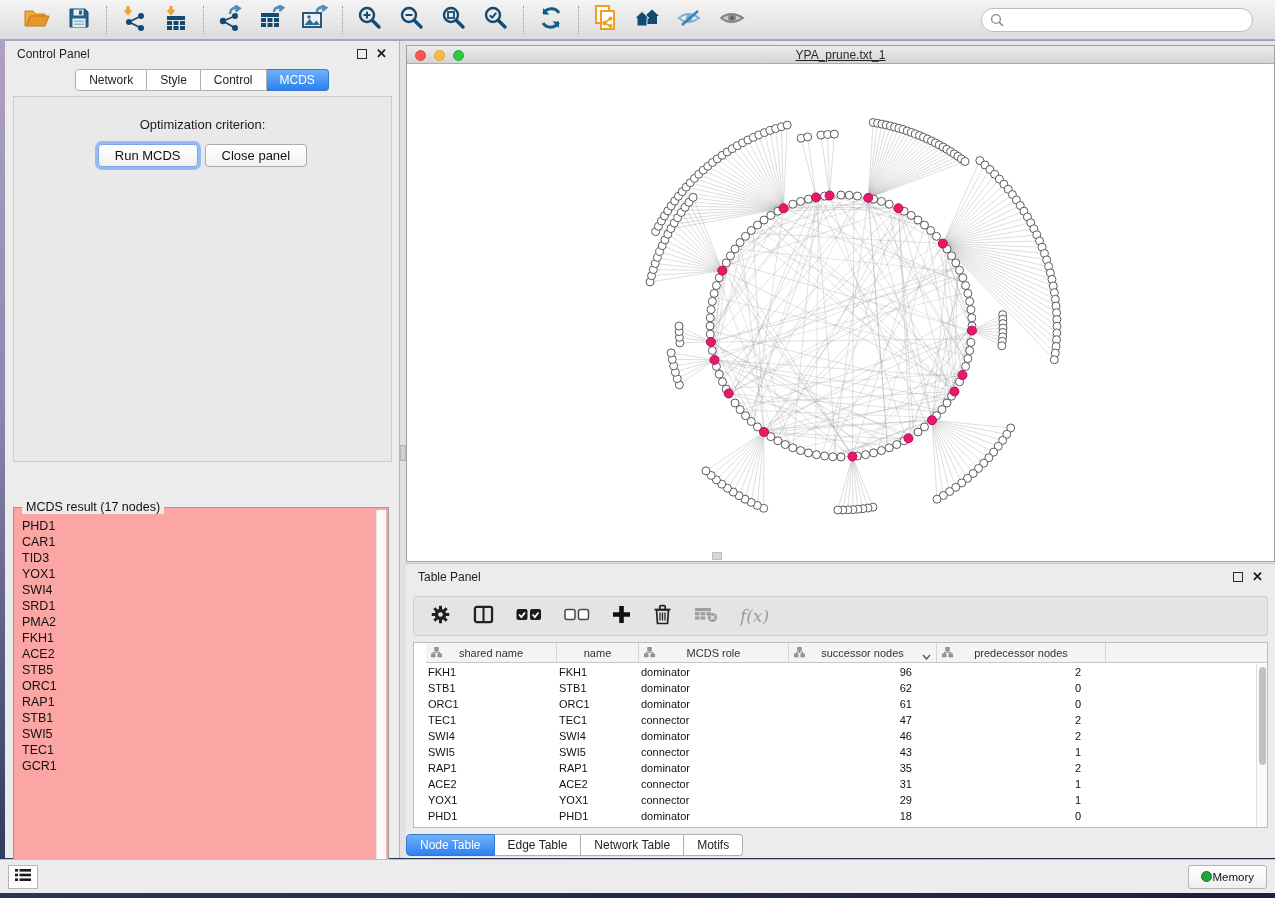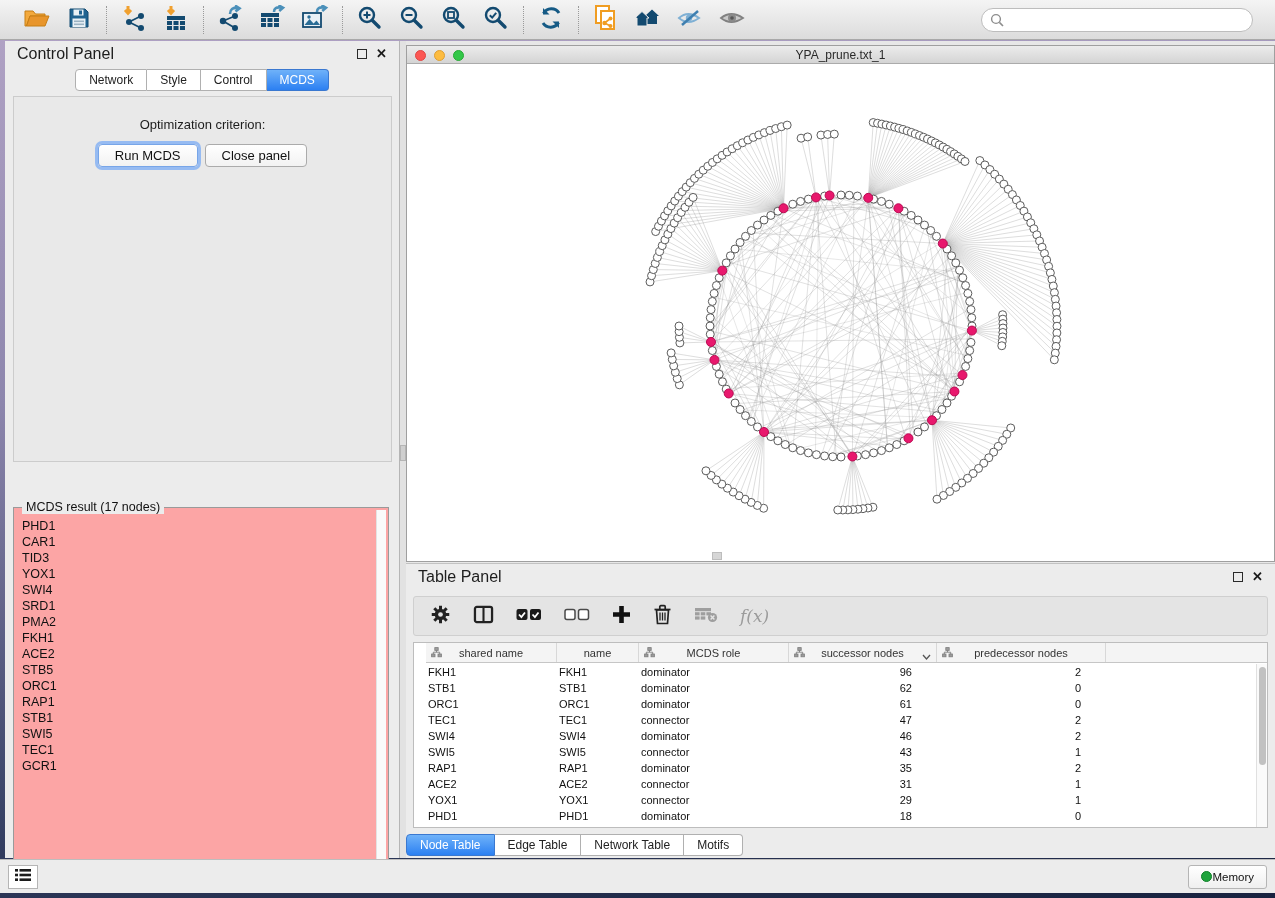--- a/index.html
+++ b/index.html
@@ -16,21 +16,21 @@
   .tb-sep { width:1px; height:28px; border-left:1px dotted #9a9a9a; }
   .tb-btn { width:28px; height:28px; display:flex; align-items:center; justify-content:center; }
   .search-wrap { margin-left:auto; margin-right:12px; position:relative; }
   .search-input { width:272px; height:24px; border:1px solid #bdbdbd; border-radius:12px;
     background:#fff; padding:0 8px 0 26px; font-size:12px; outline:none; }
   .search-glyph { position:absolute; left:9px; top:5px; }
 
   
   .control-panel { left:5px; top:41px; width:395px; height:817px; border-right:1px solid #b5b5b5; }
   .panel-head { height:26px; display:flex; align-items:center; padding:0 12px; }
-  .panel-title { font-size:16px; color:#1d1d1d; }
+  .panel-title { font-size:12px; color:#1d1d1d; }
   .panel-head-btns { margin-left:auto; display:flex; align-items:center; gap:9px; }
   .float-btn { width:10px; height:10px; border:1.6px solid #2a2a2a; background:transparent; }
   .close-btn { font-size:13px; font-weight:bold; color:#1a1a1a; line-height:10px; }
 
   .seg { display:flex; }
   .seg .tab { background:#fff; border:1px solid #b0b0b0; border-left:none;
     padding:3px 13px; font-size:12px; color:#222; white-space:nowrap; }
   .seg .tab:first-child { border-left:1px solid #b0b0b0; border-radius:4px 0 0 4px; }
   .seg .tab:last-child { border-radius:0 4px 4px 0; }
   .seg .tab.active { background:linear-gradient(#6fb2f9,#2c80f2); color:#fff; border-color:#3a78d0; }
@@ -68,21 +68,21 @@
   .vsplit-handle { position:absolute; left:0; top:404px; width:6px; height:16px;
     background:#cfcfcf; border:1px solid #b5b5b5; }
   .right-back { position:absolute; left:406px; top:41px; right:0; height:817px; background:#e7e7e7; }
   .hsplit-handle { position:absolute; left:712px; top:552px; width:10px; height:8px;
     background:#d6d6d6; border:1px solid #bdbdbd; }
 
   
   .net-window { position:absolute; left:406px; top:45px; width:869px; height:517px;
     border:1px solid #9f9f9f; background:#fff; }
   .net-titlebar { height:18px; background:linear-gradient(#ececec,#d4d4d4);
-    border-bottom:1px solid #ababab; position:relative; display:flex; align-items:center; justify-content:center; }
+    border-bottom:1px solid #ababab; position:relative; display:flex; align-items:center; justify-content:center;text-decoration:underline; }
   .net-title { font-size:12px; color:#2a2a2a; }
   .lights { position:absolute; left:8px; top:4px; display:flex; gap:8px; }
   .light { width:11px; height:11px; border-radius:50%; }
   .light-red { background:#fc5753; border:1px solid #df4744; }
   .light-yellow { background:#fdbc40; border:1px solid #de9f34; }
   .light-green { background:#33c748; border:1px solid #27aa35; }
   .net-canvas { width:867px; height:497px; background:#fff; }
 
   
   .table-panel { position:absolute; left:406px; top:563px; right:0; height:295px; background:#ececec; border-top:1px solid #c2c2c2; }

